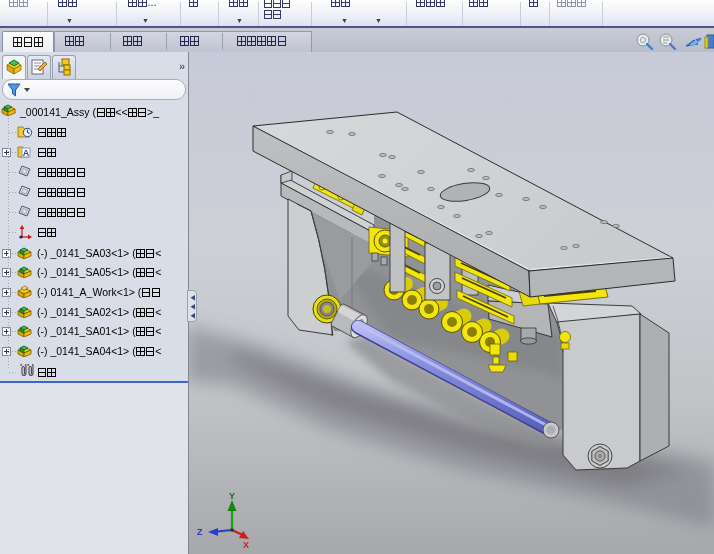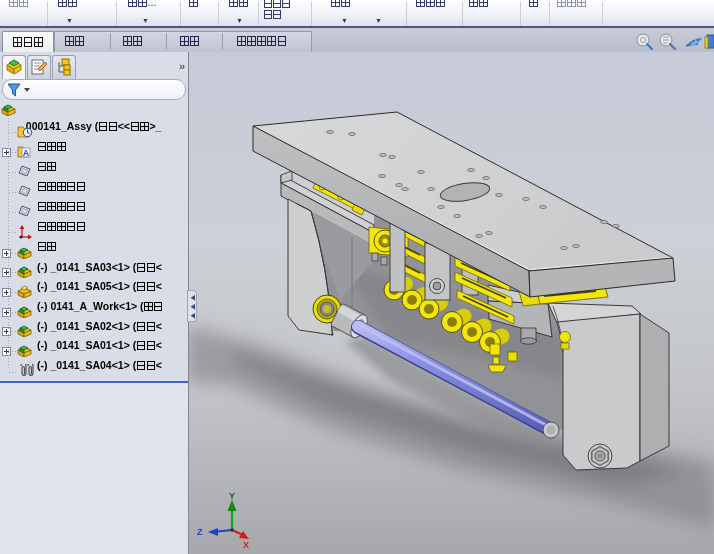--- a/index.html
+++ b/index.html
@@ -23,21 +23,21 @@
 #tabrow .bline{position:absolute;left:0;top:24px;width:714px;height:2px;background:#e9eaef;}
 
 #panel{position:absolute;left:0;top:52px;width:189px;height:502px;background:#d9dde7;border-right:1px solid #82868f;}
 #panel .ptab{position:absolute;top:3px;height:24px;width:24px;border:1px solid #9aa0b0;border-bottom:none;border-radius:3px 3px 0 0;background:linear-gradient(#e6e9f0,#ccd1df);}
 #panel .ptab.on{background:#f4f5f8;}
 #panel .chev{position:absolute;right:5px;top:8px;color:#5a5f6e;font-size:11px;letter-spacing:-2px;font-weight:bold;}
 #filter{position:absolute;left:2px;top:27px;width:184px;height:21px;background:linear-gradient(#fdfdfe,#eef1f6);border:1px solid #a6acba;border-radius:10px;}
 #tree{position:absolute;left:0;top:48px;width:188px;height:285px;overflow:hidden;font-size:10.5px;color:#000;}
 .row{position:absolute;height:20px;white-space:nowrap;}
 .row:before{content:"";position:absolute;left:9px;top:10px;width:8px;height:1px;background-image:repeating-linear-gradient(90deg,#9aa 0 1px,transparent 1px 3px);}
-.row .txt{position:absolute;left:37px;top:18px;font-weight:bold;}
+.row .txt{position:absolute;left:37px;top:4px;}
 .row .ic{position:absolute;left:17px;top:2px;}
 .row .exp{position:absolute;left:2px;top:6px;width:9px;height:9px;border:1px solid #848896;background:#fff;}
 .row .exp:before{content:"";position:absolute;left:1px;top:3px;width:5px;height:1px;background:#33364a;}
 .row .exp:after{content:"";position:absolute;left:3px;top:1px;width:1px;height:5px;background:#33364a;}
 #vline{position:absolute;left:8px;top:66px;width:1px;height:250px;background-image:repeating-linear-gradient(#9aa 0 1px,transparent 1px 3px);}
 #blueline{position:absolute;left:0;top:329px;width:188px;height:2px;background:#3c66cc;}
 #panelbot{position:absolute;left:0;top:331px;width:188px;height:171px;background:#e0e3e9;}
 #flap{position:absolute;left:187px;top:290px;width:10px;height:32px;background:#dde1ea;border:1px solid #9aa0ae;border-radius:0 4px 4px 0;z-index:5;}
 
 

